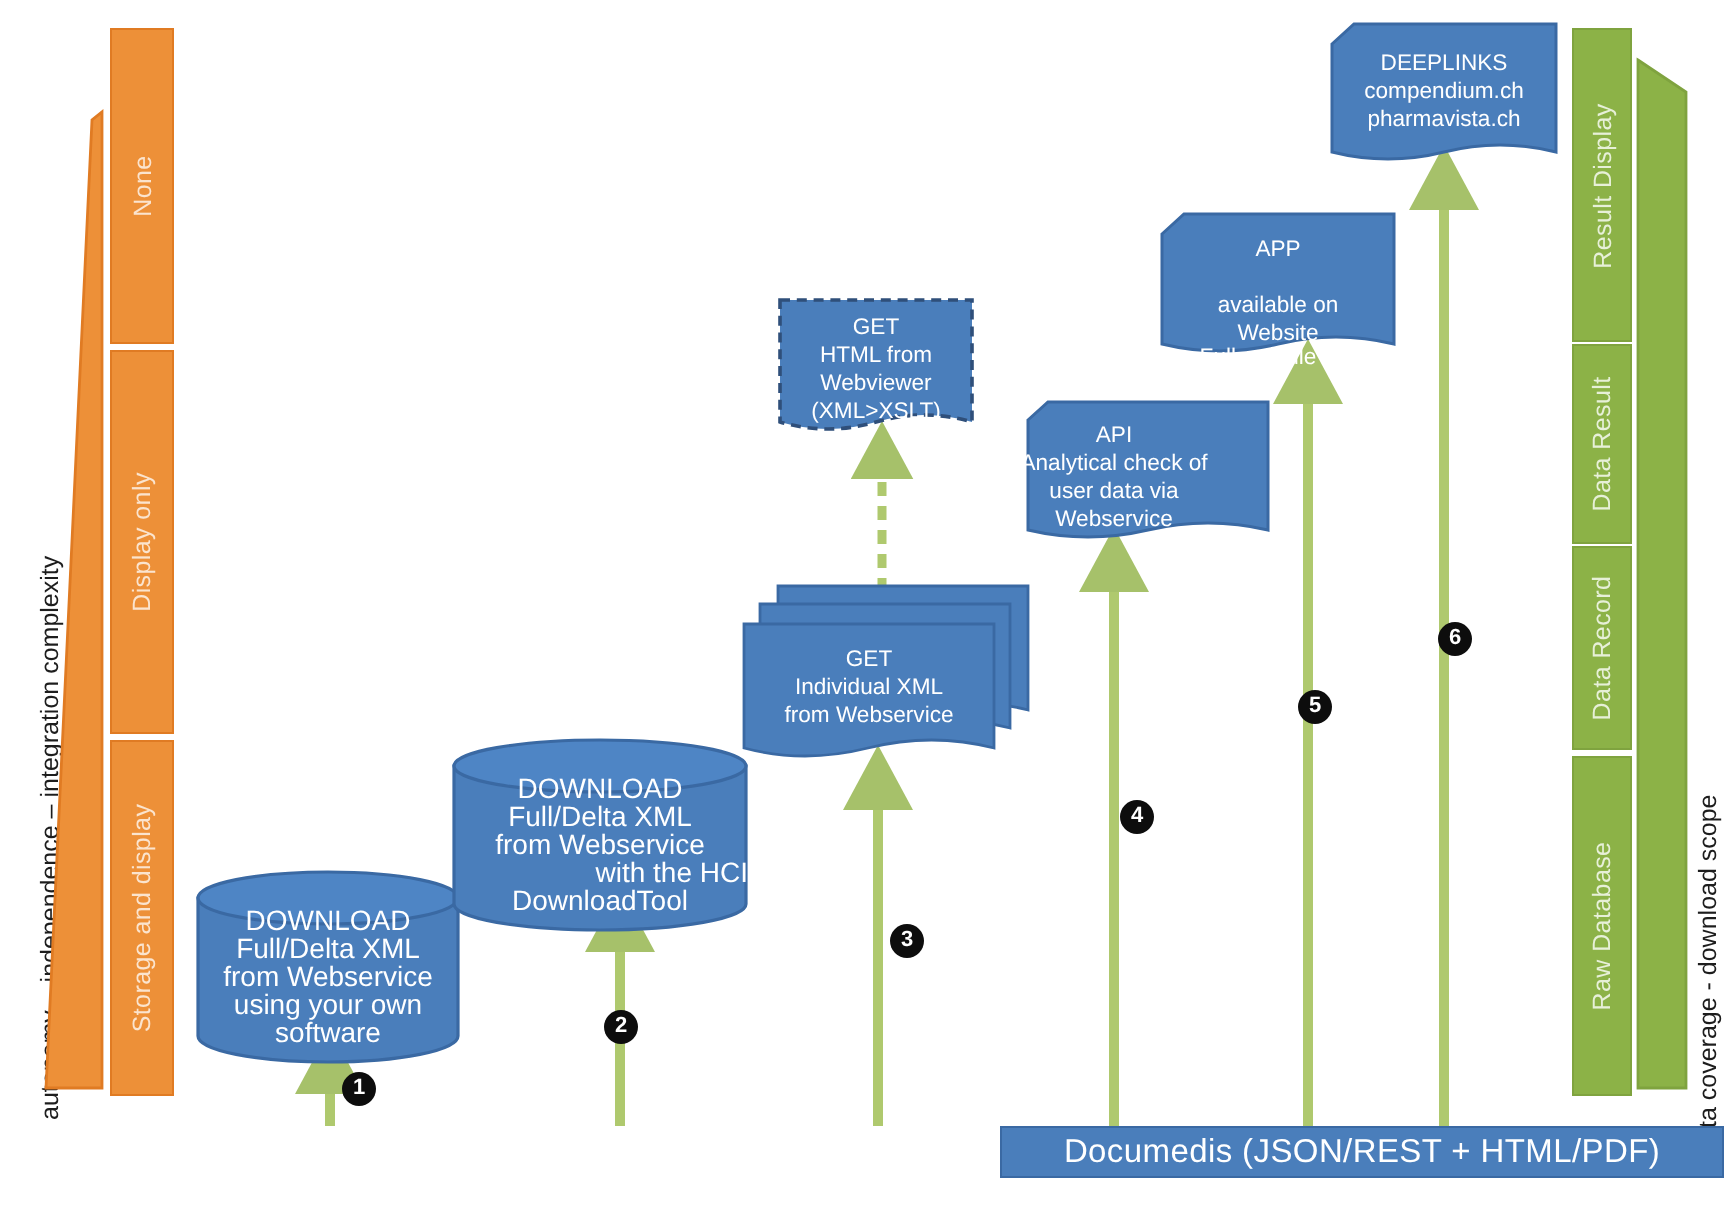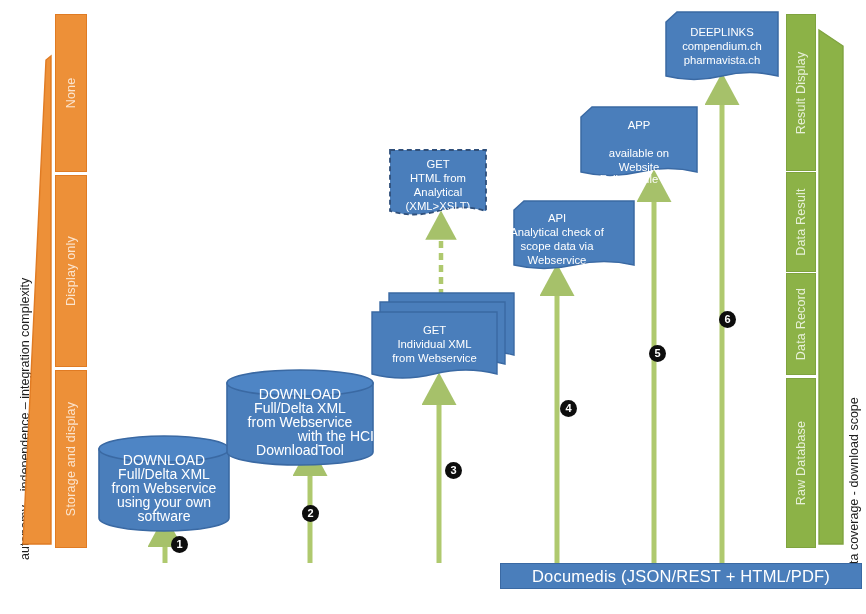--- a/index.html
+++ b/index.html
@@ -205,31 +205,31 @@
     <div class="txt" style="left:1px;width:125px;top:45px;">Individual XML</div>
     <div class="txt" style="left:1px;width:125px;top:59px;">from Webservice</div>
   </div>
 
   <div class="flagbox" style="left:388px;top:148px;width:100px;height:78px;">
     <svg width="100" height="78" viewBox="0 0 100 78">
       <path d="M2,2 L98,2 L98,63 Q74,56 50,63 Q26,70 2,63 Z" fill="#4A7EBB" stroke="#2F4F7A" stroke-width="1.8" stroke-dasharray="5 3.4"></path>
     </svg>
     <div class="txt" style="width:100px;top:9px;">GET</div>
     <div class="txt" style="width:100px;top:23px;">HTML from</div>
-    <div class="txt" style="width:100px;top:37px;">Analytical</div>
+    <div class="txt" style="width:100px;top:37px;">Webviewer</div>
     <div class="txt" style="width:100px;top:51px;">(XML&gt;XSLT)</div>
   </div>
 
   <div class="flagbox" style="left:496px;top:200px;width:122px;height:83px;padding-left:17px;">
     <svg width="122" height="83" viewBox="0 0 122 83">
       <path d="M1,10 L11,1 L121,1 L121,65 Q91,58 61,65 Q31,72 1,65 Z" fill="#4A7EBB" stroke="#3A69A3" stroke-width="1.5"></path>
     </svg>
     <div class="txt" style="width:122px;top:11px;">API</div>
     <div class="txt" style="width:122px;top:25px;">Analytical check of</div>
-    <div class="txt" style="width:122px;top:39px;">scope data via</div>
+    <div class="txt" style="width:122px;top:39px;">user data via</div>
     <div class="txt" style="width:122px;top:53px;">Webservice</div>
   </div>
 
   <div class="flagbox" style="left:580px;top:106px;width:118px;height:83px;">
     <svg width="118" height="83" viewBox="0 0 118 83">
       <path d="M1,11 L12,1 L117,1 L117,66 Q88,59 59,66 Q30,73 1,66 Z" fill="#4A7EBB" stroke="#3A69A3" stroke-width="1.5"></path>
     </svg>
     <div class="txt" style="width:118px;top:12px;">APP</div>
     <div class="txt" style="width:98px;top:26px;margin-top:40px;">Full module</div>
     <div class="txt" style="width:118px;top:40px;">available on</div>

